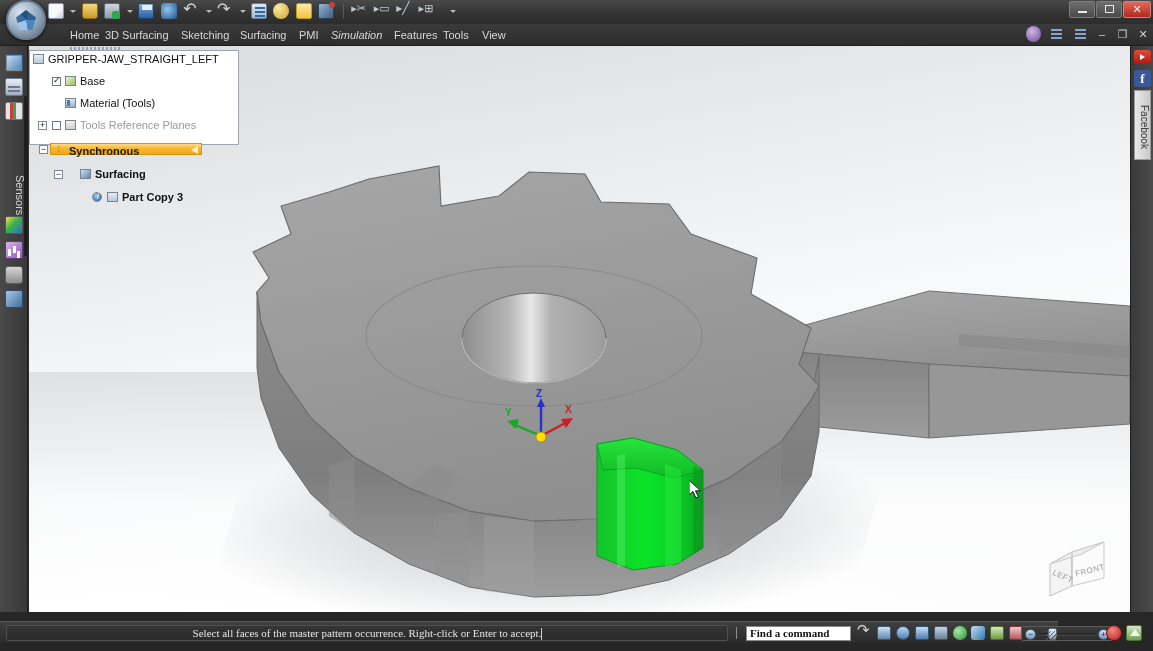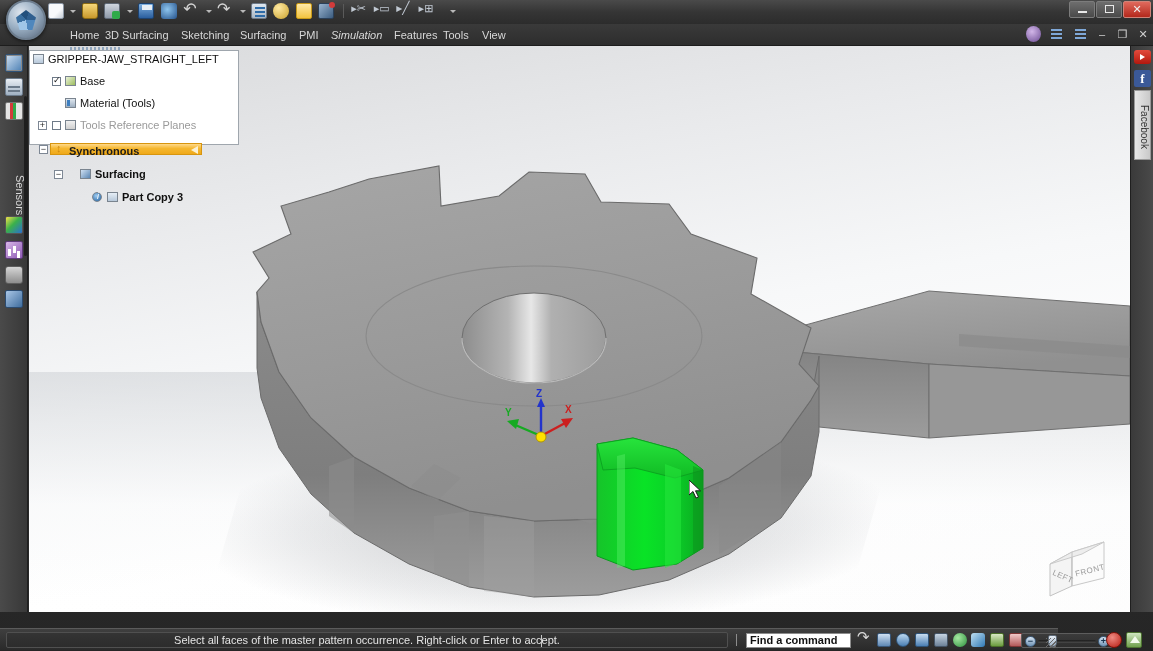--- a/index.html
+++ b/index.html
@@ -267,23 +267,24 @@
     position:absolute; right:10px; bottom:12px; width:78px; height:62px;
   }
   .vc-face {
     position:absolute; font-size:8px; color:#9a9a9a; letter-spacing:.5px;
   }
 
   #cursor { position:absolute; left:660px; top:434px; width:14px; height:20px; }
 
   
   #statusbar {
-    position: absolute; left: 0; bottom: 1px; width: 1058px; height: 22px;
+    position: absolute; left: 0; bottom: 8px; width: 1058px; height: 22px;
     background: linear-gradient(180deg,#3f3f3f,#2a2a2a);
     border-top: 1px solid #5b5b5b;
+    font-family: Liberation Serif, serif;
   }
   #status-well {
     position: absolute; left: 6px; top: 3px; width: 722px; height: 16px;
     background: linear-gradient(180deg,#343434,#2c2c2c);
     border: 1px solid #505050; border-radius: 2px;
   }
   #status-text {
     position:absolute; left:0; right:0; top:1px;
     text-align:center; font-size:11px; color:#e4e4e4;
   }

